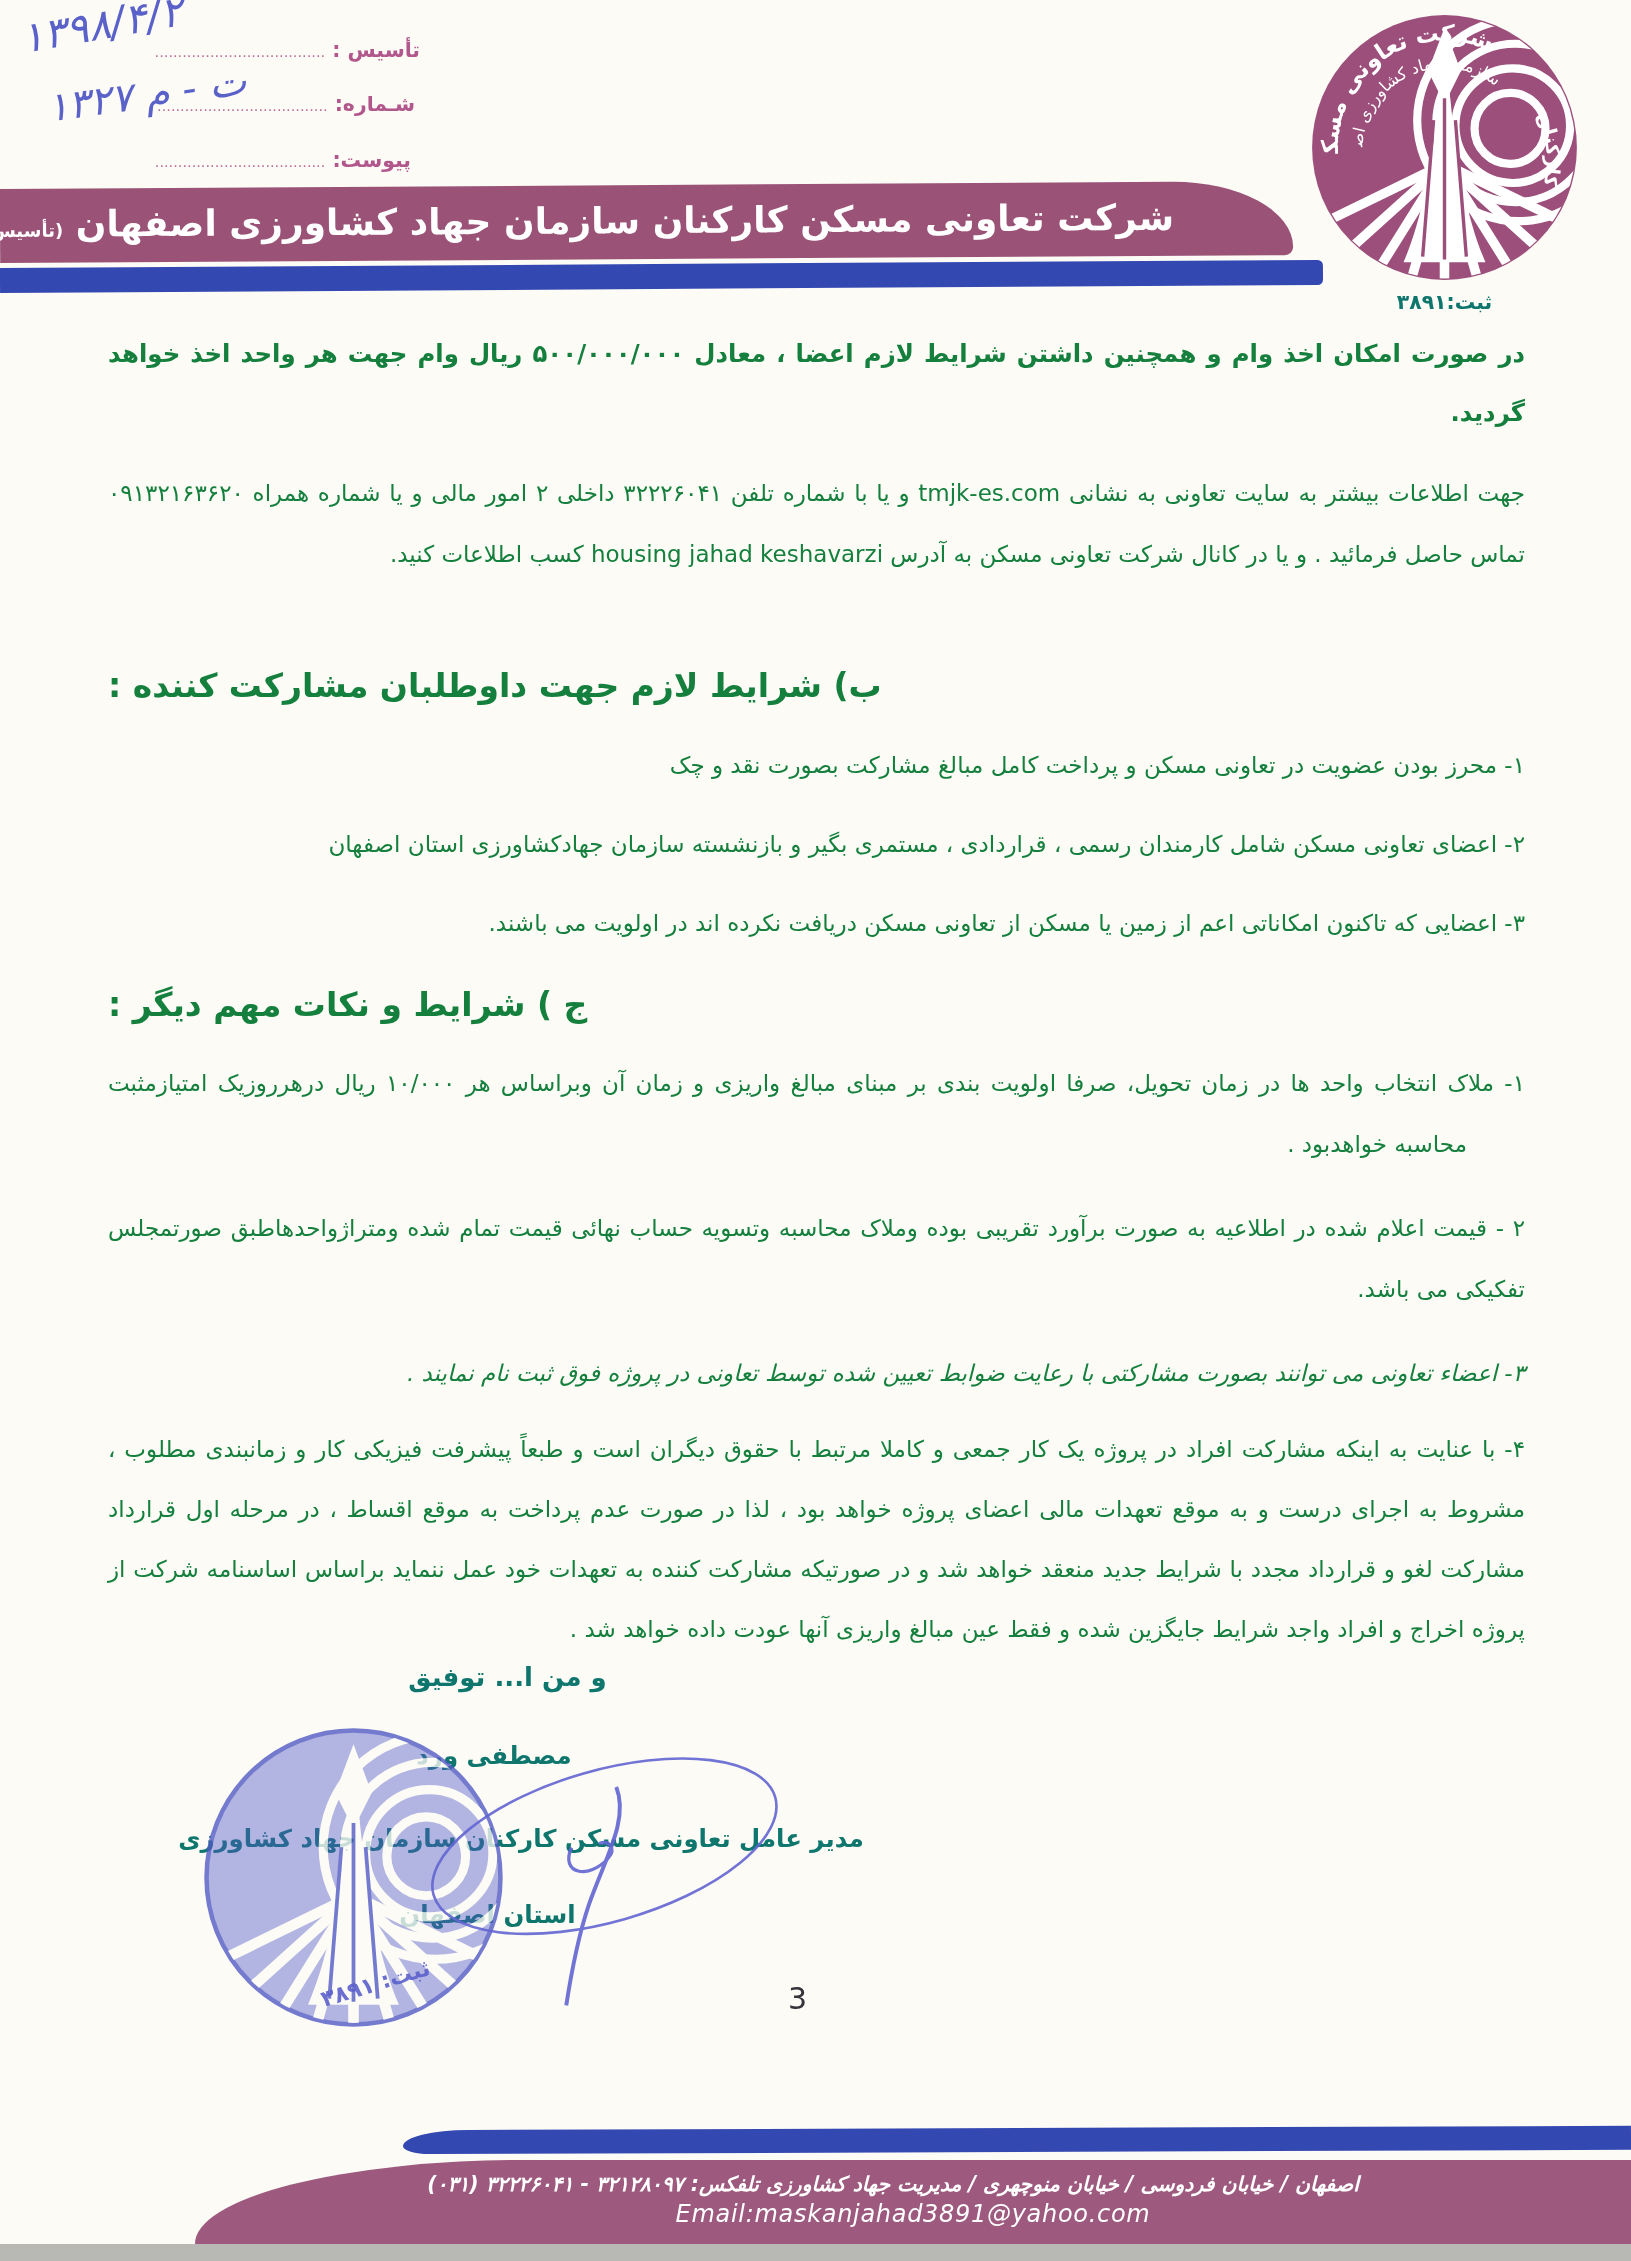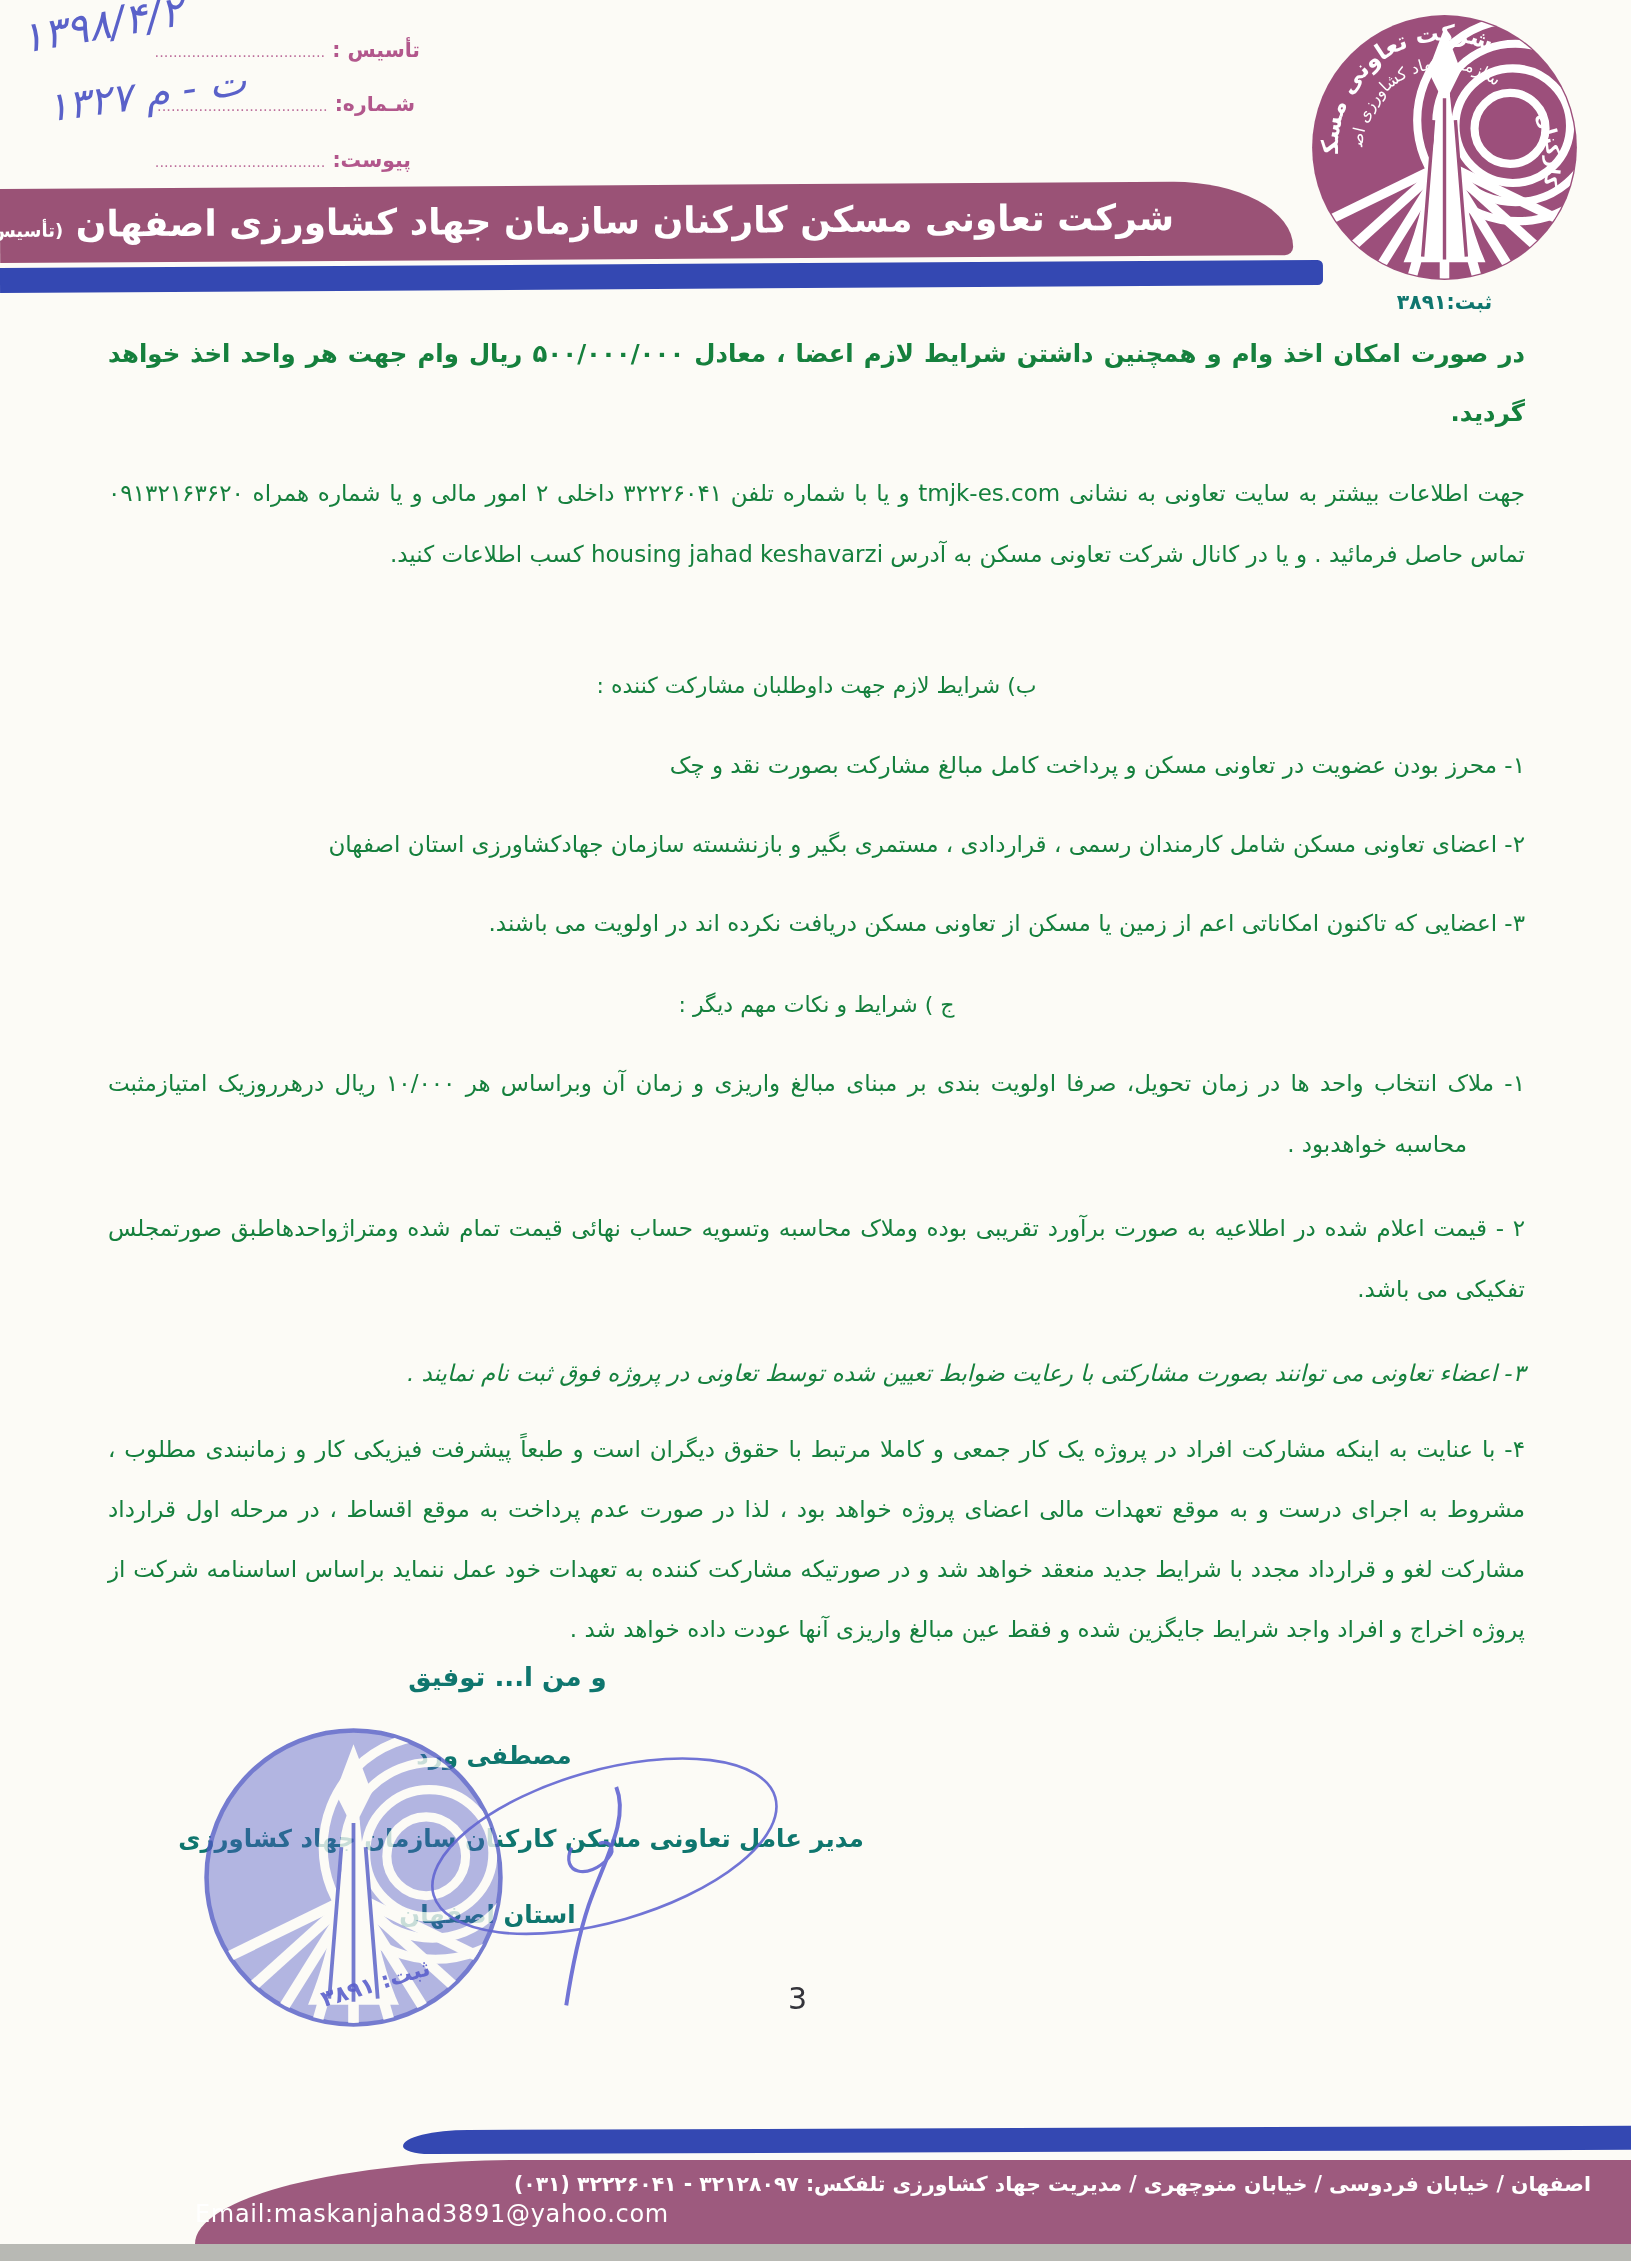--- a/index.html
+++ b/index.html
@@ -42,21 +42,21 @@
     background:#3448b2; transform:rotate(-0.35deg); transform-origin:left center;
     border-top-right-radius:5.3px; border-bottom-right-radius:5.3px;
   }
   
   .para{
     position:absolute; left:108px; width:1417px;
     direction:rtl; text-align:justify;
     color:#15803d; font-size:23px; line-height:61px;
   }
   .bold{ font-weight:700; }
-  .heading{ font-weight:400; font-size:22px; text-align:center; }
+  .heading{ font-weight:700; font-size:33px; text-align:left; }
   .sig{
     position:absolute; direction:rtl; text-align:center; white-space:nowrap;
     color:#0f766e; font-weight:700; font-size:24.4px;
   }
   .pagenum{
     position:absolute; left:788px; top:1981px;
     color:#34343a; font-size:30px; font-weight:400;
   }
   
   .stamp{ position:absolute; left:190px; top:1708px; width:633px; height:343px; pointer-events:none;}
@@ -68,21 +68,21 @@
   .stamp-sign{ position:absolute; left:217px; top:0; opacity:.9;}
   
   .foot-blue{
     position:absolute; top:2128px; left:403px; right:0; height:24.4px;
     background:#3448b2; border-top-left-radius:99px 24.4px; border-bottom-left-radius:40px 12px;
     transform:rotate(-0.2deg);
   }
   .foot-purple{
     position:absolute; top:2160px; left:195px; right:0; height:87px;
     background:#9d5a7e; border-top-left-radius:329px 84px;
-    color:#fff; direction:rtl;
+    color:#fff; text-align:center; direction:rtl;font-style:italic;
   }
   .foot-purple .addr{
     padding:12px 40px 0 0; font-size:20.4px; font-weight:700; white-space:nowrap;
   }
   .foot-purple .mail{
     direction:ltr; font-size:24px; font-weight:400; letter-spacing:0.7px; margin-top:4px;
   }
   .foot-gray{
     position:absolute; bottom:0; left:0; right:0; height:17px; background:#b8b9b4;
   }

